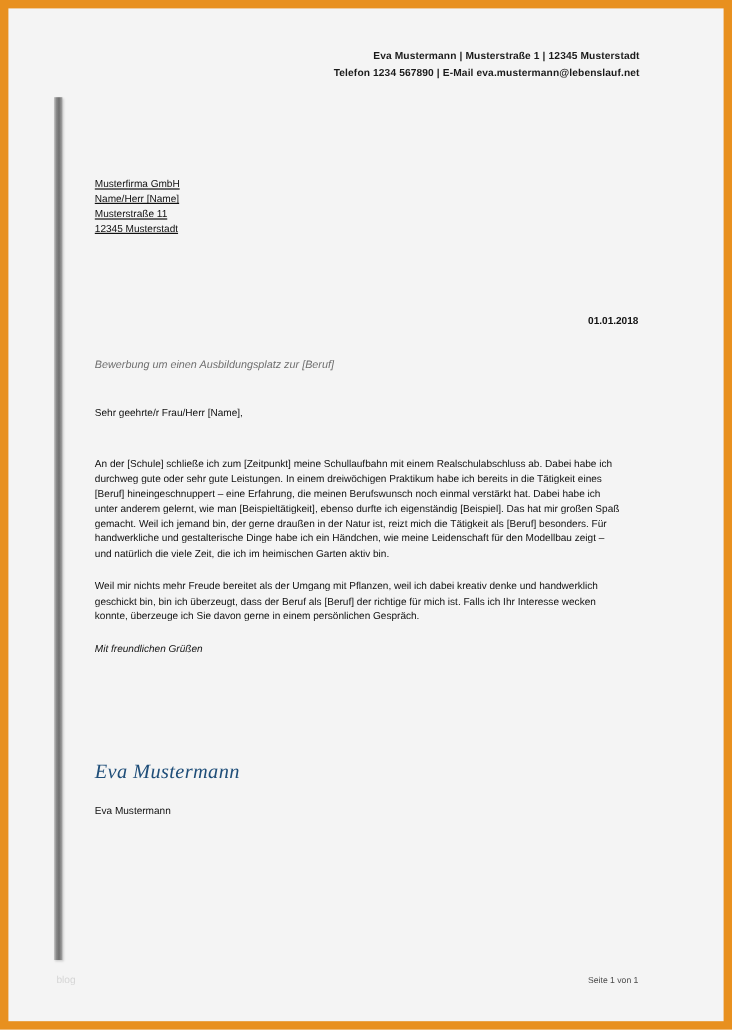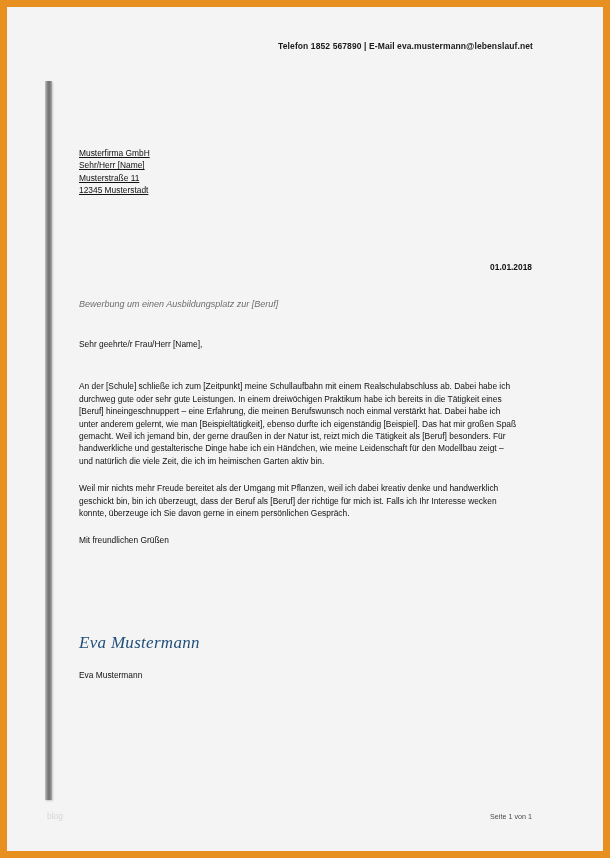--- a/index.html
+++ b/index.html
@@ -91,21 +91,21 @@
     left: 72px;
     top: 331px;
     width: 440px;
     font-size: 8.4px;
     color: #111111;
     line-height: 12.4px;
     text-align: left;
   }
   #letter-body .salutation { margin-bottom: 30px; }
   #letter-body .para { margin-bottom: 15px; }
-  #letter-body .closing { margin-top: 5px; }
+  #letter-body .closing { margin-top: 5px; font-style: italic; }
 
   
   #signature-name {
     position: absolute;
     left: 72px;
     top: 626px;
     font-family: "Liberation Serif", serif;
     font-style: italic;
     font-size: 17px;
     color: #1f4e79;
@@ -138,28 +138,29 @@
     font-size: 7.2px;
     color: #4a4a4a;
   }
 </style>
 </head>
 <body>
 
 <div id="page-frame">
 
   <div id="letter-header">
-    <div>Telefon 1852 567890 | E-Mail eva.mustermann@lebenslauf.net</div>
+    <div>Eva Mustermann | Musterstraße 1 | 12345 Musterstadt</div>
+    <div>Telefon 1234 567890 | E-Mail eva.mustermann@lebenslauf.net</div>
   </div>
 
   <div id="accent-bar"></div>
 
   <div id="recipient-block">
     <div>Musterfirma GmbH</div>
-    <div>Sehr/Herr [Name]</div>
+    <div>Name/Herr [Name]</div>
     <div>Musterstraße 11</div>
     <div>12345 Musterstadt</div>
   </div>
 
   <div id="letter-date">01.01.2018</div>
 
   <div id="letter-subject">Bewerbung um einen Ausbildungsplatz zur [Beruf]</div>
 
   <div id="letter-body">
     <div class="salutation">Sehr geehrte/r Frau/Herr [Name],</div>

